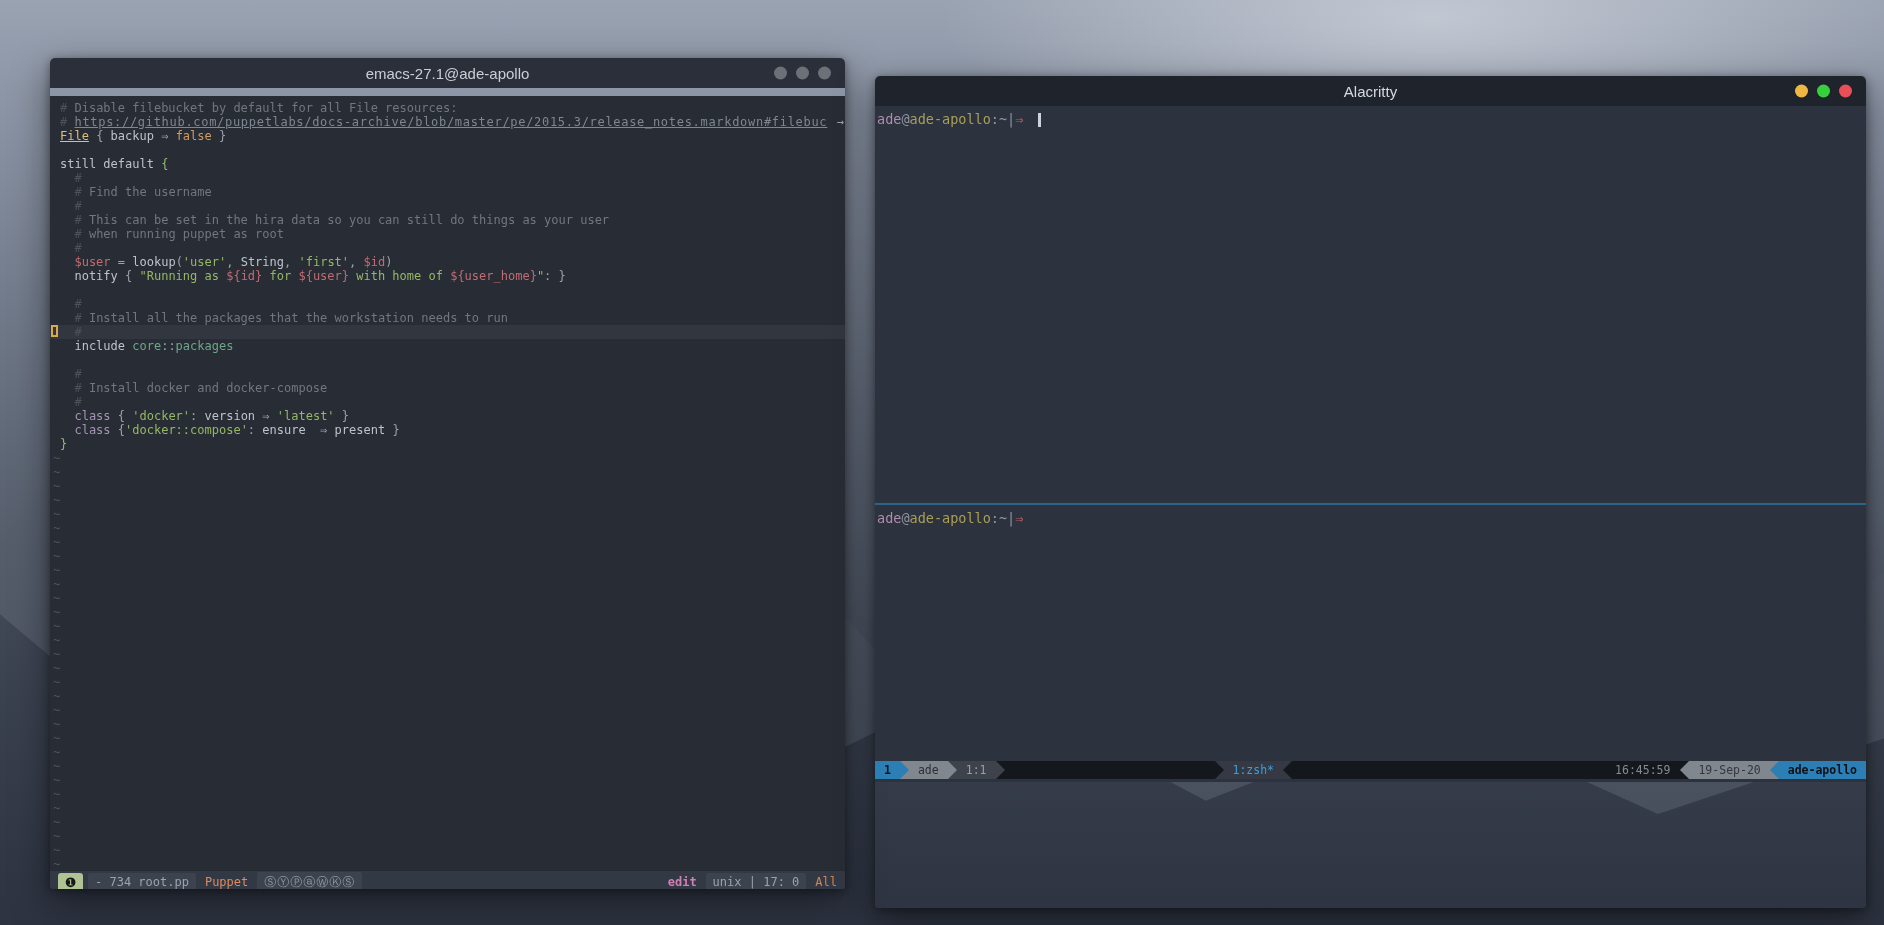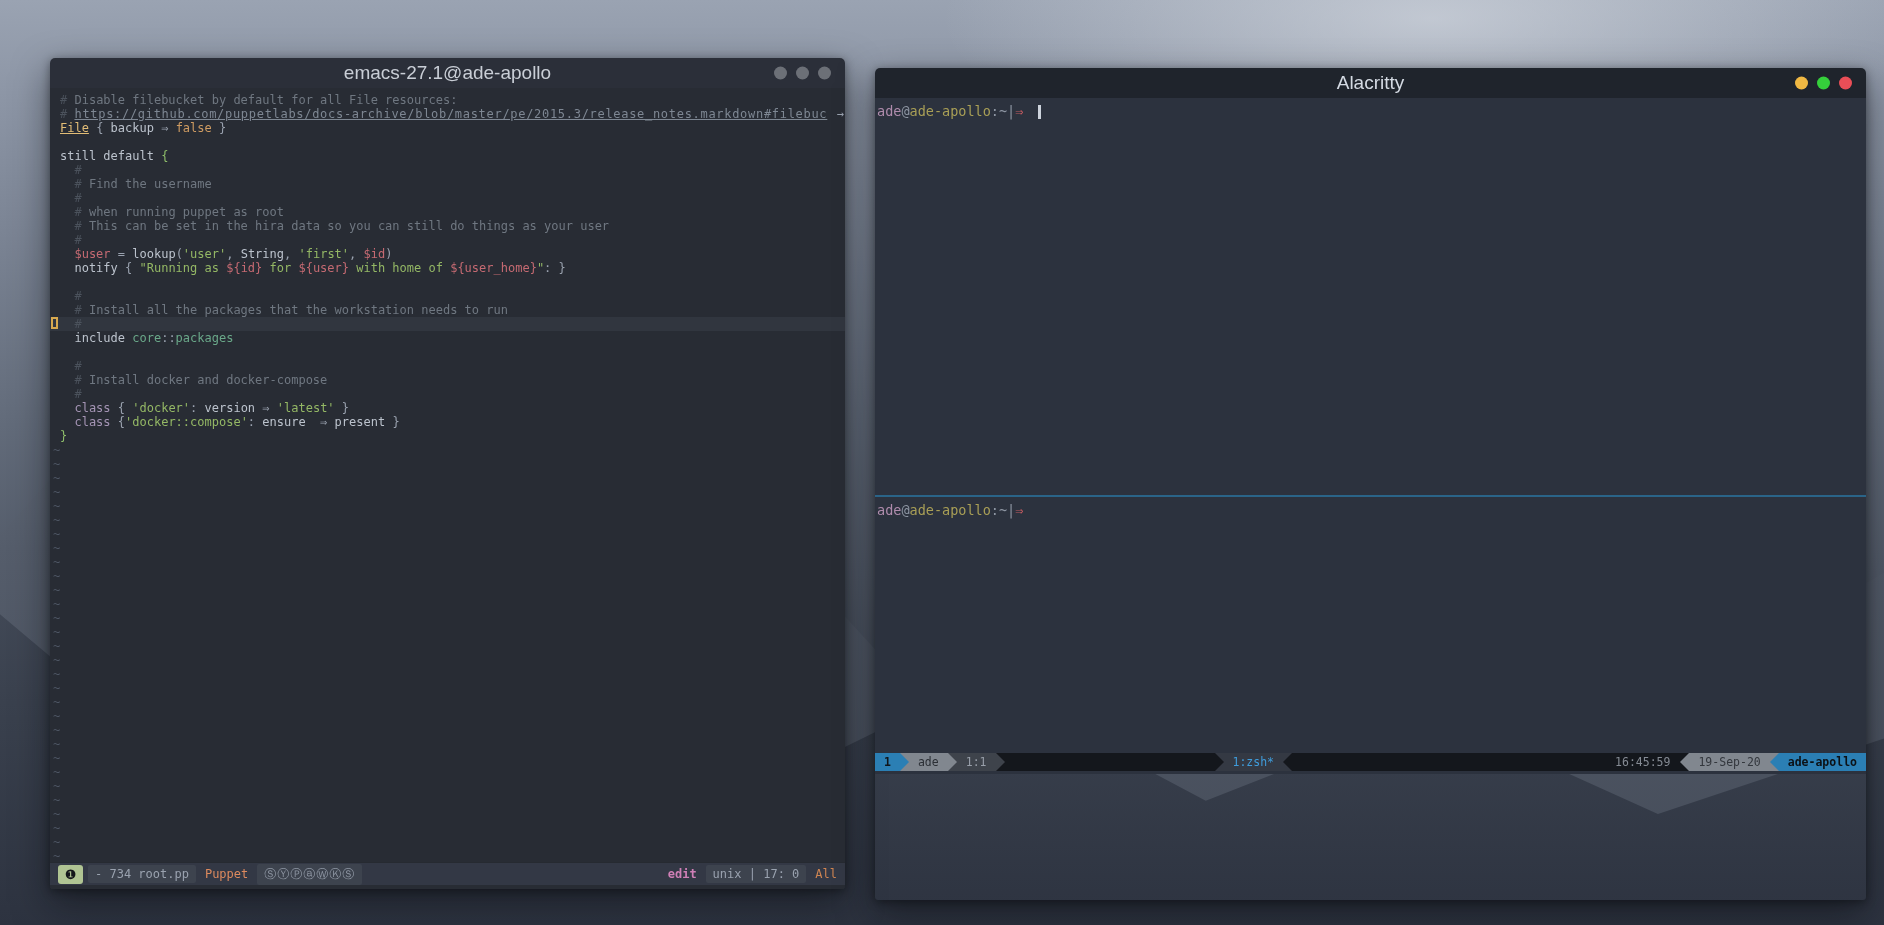--- a/index.html
+++ b/index.html
@@ -17,29 +17,29 @@
     clip-path:polygon(0 38%, 6% 18%, 12% 40%, 20% 8%, 28% 42%, 36% 22%, 47% 58%, 58% 30%, 70% 52%, 82% 36%, 92% 58%, 100% 44%, 100% 100%, 0 100%); }
   .mtn-front { position:absolute; left:0; right:0; top:52%; bottom:0;
     background:linear-gradient(180deg,#4a5260 0%, #3a414e 50%, #2d3340 100%);
     clip-path:polygon(0 30%, 7% 55%, 14% 25%, 22% 60%, 30% 38%, 40% 70%, 52% 45%, 64% 72%, 76% 52%, 88% 75%, 100% 58%, 100% 100%, 0 100%); }
 
   
   .window { position:absolute; border-radius:5px 5px 3px 3px;
     box-shadow:0 14px 36px rgba(8,10,14,.5), 0 2px 10px rgba(0,0,0,.4);
     overflow:hidden; }
   .titlebar { position:relative; height:30px; display:flex; align-items:center; justify-content:center;
-    font-family:"Liberation Sans", sans-serif; font-size:19px; }
+    font-family:"Liberation Sans", sans-serif; font-size:15px; }
   .winbtns { position:absolute; right:14px; top:50%; transform:translateY(-50%); display:flex; gap:9px; }
   .winbtn { width:13px; height:13px; border-radius:50%; }
 
   
   #emacs { left:50px; top:58px; width:795px; height:831px; }
   #emacs .titlebar { background:#2b2f39; color:#c9ced6; }
   #emacs .winbtn { background:#6c7077; }
-  #emacs-body { position:relative; height:801px; background:#282c34; }
+  #emacs-body { position:relative; height:801px; background:#282c34;margin-top:8px; }
   #code-area { position:absolute; top:0; left:0; right:0; bottom:27px; padding-top:5px; overflow:hidden;
     font-size:12px; line-height:14px; }
   .cline { position:relative; white-space:pre; height:14px; padding-left:10px; }
   .cline.hl { background:#31363f; }
   .cline.tilde-line { padding-left:3px; }
   .cursor-box { position:absolute; left:1px; top:0; width:7px; height:12px; border:2px solid #d8a94f; }
   .trunc { float:right; color:#9aa2af; margin-right:1px; }
   .tk-cmtmark { color:#4b525c; }
   .tk-cmt  { color:#6f7781; }
   .tk-url  { color:#7e8793; text-decoration:underline; letter-spacing:.7px; }
@@ -61,21 +61,21 @@
   .ml-chip { background:#3d434e; padding:2px 7px; margin:0 5px; border-radius:2px; }
   .ml-badge { margin-left:8px; background:#b0c493; border-radius:3px; width:25px; height:19px;
     display:flex; align-items:center; justify-content:center; color:#14161a; font-size:13px; }
   .ml-mode { color:#dd8a5e; margin:0 4px; }
   .ml-minor { letter-spacing:1px; color:#8e96a3; }
   .ml-right { margin-left:auto; display:flex; align-items:center; }
   .ml-state { color:#cf7fb6; margin-right:4px;font-weight:bold; }
   .ml-scroll { color:#d08552; margin:0 8px 0 4px; }
 
   
-  #alacritty { left:875px; top:68px; width:991px; height:832px; }
+  #alacritty { left:875px; top:76px; width:991px; height:832px; }
   #alacritty .titlebar { background:#1f242c; color:#d4dae3; }
   #term-body { position:relative; height:676px; background:#2c323e; font-size:13.5px; line-height:16px; color:#c0c5ce; }
   .pane { position:absolute; left:0; right:0; }
   #pane-top { top:0; height:397px; }
   #pane-bottom { top:399px; bottom:21px; }
   #pane-divider { position:absolute; left:0; right:0; top:397px; height:2px; background:#2a6488; }
   .prompt { position:absolute; top:5px; left:2px; white-space:pre; }
   .p-mauve { color:#b08cad; }
   .p-dim   { color:#8e96a3; }
   .p-olive { color:#a99f56; }
@@ -109,22 +109,22 @@
   <div id="emacs-body">
     <div id="code-area">
         <div class="cline"><span class="tk-cmtmark"># </span><span class="tk-cmt">Disable filebucket by default for all File resources:</span></div>
         <div class="cline"><span class="trunc">→</span><span class="tk-cmtmark"># </span><span class="tk-url">https://github.com/puppetlabs/docs-archive/blob/master/pe/2015.3/release_notes.markdown#filebuc</span></div>
         <div class="cline"><span class="tk-type">File</span><span class="tk-punc"> { </span><span class="tk-plain">backup</span><span class="tk-punc"> ⇒ </span><span class="tk-bool">false</span><span class="tk-punc"> }</span></div>
         <div class="cline"></div>
         <div class="cline"><span class="tk-plain">still default </span><span class="tk-bgreen">{</span></div>
         <div class="cline"><span class="tk-cmtmark">  #</span></div>
         <div class="cline"><span class="tk-cmtmark">  # </span><span class="tk-cmt">Find the username</span></div>
         <div class="cline"><span class="tk-cmtmark">  #</span></div>
+        <div class="cline"><span class="tk-cmtmark">  # </span><span class="tk-cmt">This can be set in the hira data so you can still do things as your user</span></div>
         <div class="cline"><span class="tk-cmtmark">  # </span><span class="tk-cmt">when running puppet as root</span></div>
-        <div class="cline"><span class="tk-cmtmark">  # </span><span class="tk-cmt">This can be set in the hira data so you can still do things as your user</span></div>
         <div class="cline"><span class="tk-cmtmark">  #</span></div>
         <div class="cline"><span class="tk-var">  $user</span><span class="tk-punc"> = </span><span class="tk-plain">lookup</span><span class="tk-punc">(</span><span class="tk-str">'user'</span><span class="tk-punc">, </span><span class="tk-plain">String</span><span class="tk-punc">, </span><span class="tk-str">'first'</span><span class="tk-punc">, </span><span class="tk-var">$id</span><span class="tk-punc">)</span></div>
         <div class="cline"><span class="tk-plain">  notify</span><span class="tk-punc"> { </span><span class="tk-str">"Running as </span><span class="tk-var">${id}</span><span class="tk-str"> for </span><span class="tk-var">${user}</span><span class="tk-str"> with home of </span><span class="tk-var">${user_home}</span><span class="tk-str">"</span><span class="tk-punc">: }</span></div>
         <div class="cline"></div>
         <div class="cline"><span class="tk-cmtmark">  #</span></div>
         <div class="cline"><span class="tk-cmtmark">  # </span><span class="tk-cmt">Install all the packages that the workstation needs to run</span></div>
         <div class="cline hl"><span class="cursor-box"></span><span class="tk-cmtmark">  #</span></div>
         <div class="cline"><span class="tk-plain">  include </span><span class="tk-teal">core</span><span class="tk-punc">::</span><span class="tk-teal">packages</span></div>
         <div class="cline"></div>
         <div class="cline"><span class="tk-cmtmark">  #</span></div>

